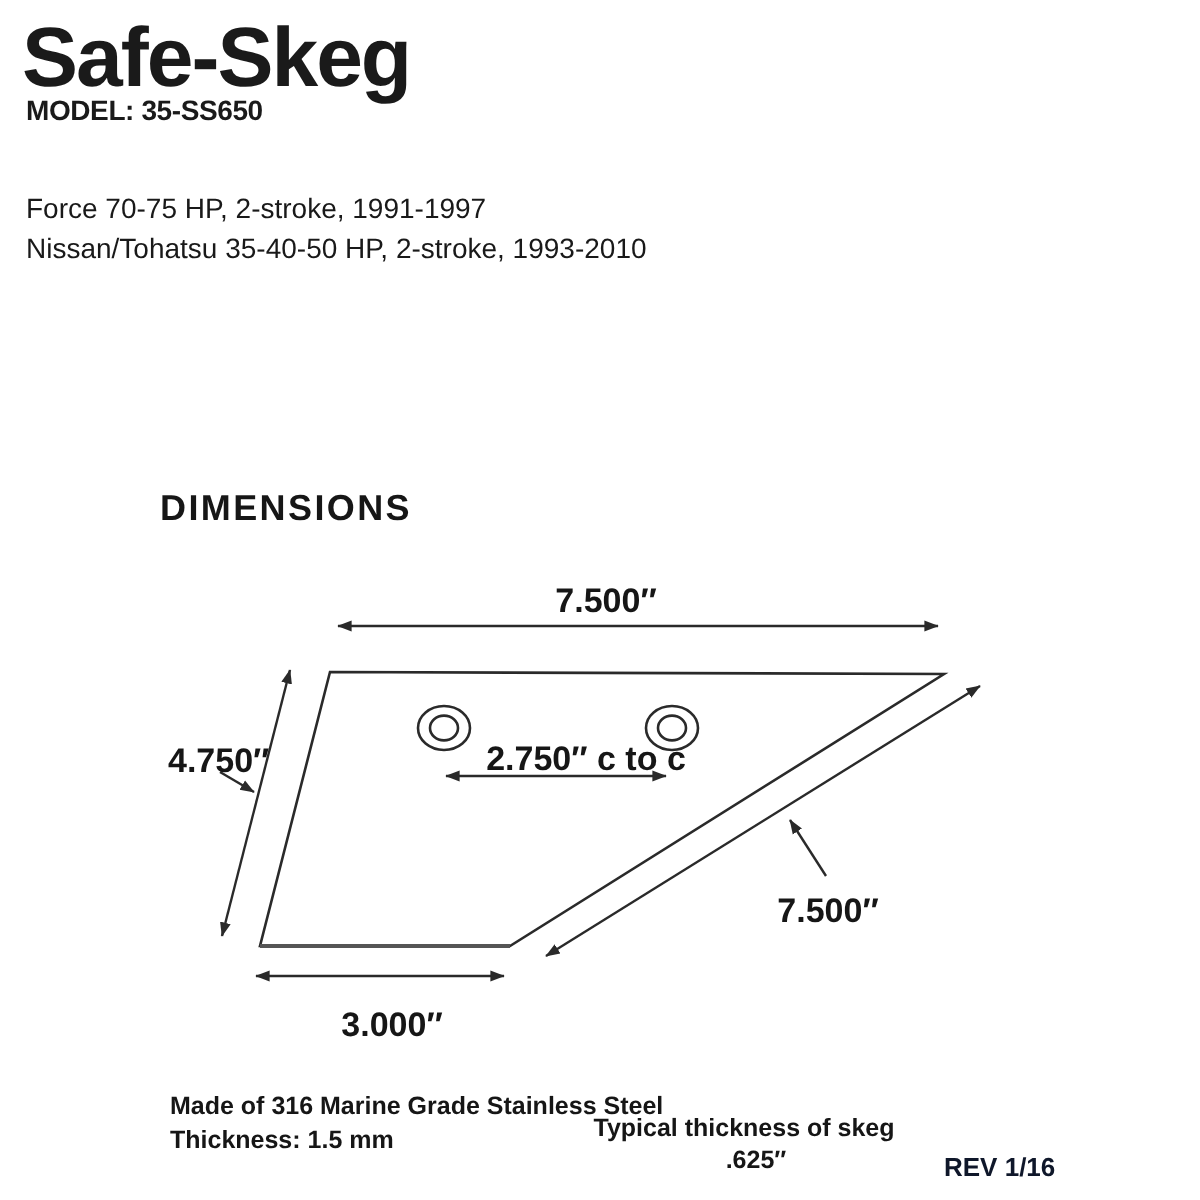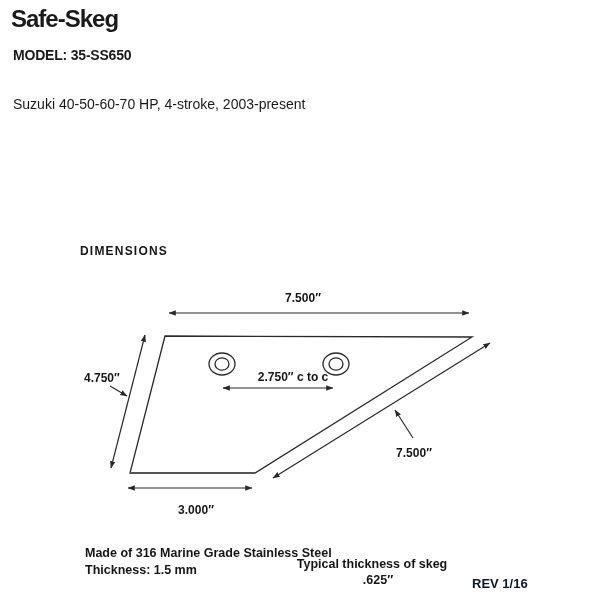--- a/index.html
+++ b/index.html
@@ -2,47 +2,48 @@
 <html><head>
 <meta charset="utf-8">
 <style>
   html,body{margin:0;padding:0;}
   body{
     width:600px;height:600px;background:#ffffff;position:relative;overflow:hidden;
     font-family:"Liberation Sans","DejaVu Sans",sans-serif;color:#1a1a1a;
   }
   .abs{position:absolute;}
   .page-title{
-    left:11px;top:6px;font-size:24px;font-weight:800;letter-spacing:-1px;line-height:1.1;
+    left:11px;top:6px;font-size:42px;font-weight:800;letter-spacing:-1px;line-height:1.1;
   }
   .model{
     left:13px;top:47px;font-size:14px;font-weight:700;letter-spacing:-0.2px;
   }
   .compat{
     left:13px;top:94px;font-size:14px;line-height:20px;color:#191919;
   }
   .dim-heading{
-    left:80px;top:244px;font-size:12px;font-weight:600;letter-spacing:1.2px;color:#161616;
+    left:80px;top:244px;font-size:18px;font-weight:600;letter-spacing:1.2px;color:#161616;
   }
   svg.drawing{position:absolute;left:0;top:0;width:600px;height:600px;}
   .dim-label{
-    font-size:12px;font-weight:600;color:#161616;white-space:nowrap;
+    font-size:17px;font-weight:600;color:#161616;white-space:nowrap;
   }
   .centered{transform:translateX(-50%);}
   .note{font-size:12.5px;font-weight:600;color:#161616;white-space:nowrap;}
   .rev{font-size:13px;font-weight:700;color:#0f172a;}
 </style>
 </head>
 <body>
 
 <div class="abs page-title">Safe-Skeg</div>
 <div class="abs model">MODEL: 35-SS650</div>
 
 <div class="abs compat">
-  <div>Suzuki 40-50-60-70 HP, 4-stroke, 2003-present</div>
+  <div>Force 70-75 HP, 2-stroke, 1991-1997</div>
+  <div>Nissan/Tohatsu 35-40-50 HP, 2-stroke, 1993-2010</div>
 </div>
 
 <div class="abs dim-heading">DIMENSIONS</div>
 
 <svg class="drawing" viewBox="0 0 600 600" aria-hidden="true">
   <defs>
     <marker id="ah" viewBox="0 0 10 10" refX="8.5" refY="5" markerWidth="8" markerHeight="8" markerUnits="userSpaceOnUse" orient="auto-start-reverse">
       <path d="M0,1.6 L9,5 L0,8.4 Z" fill="#2a2a2a"></path>
     </marker>
   </defs>

